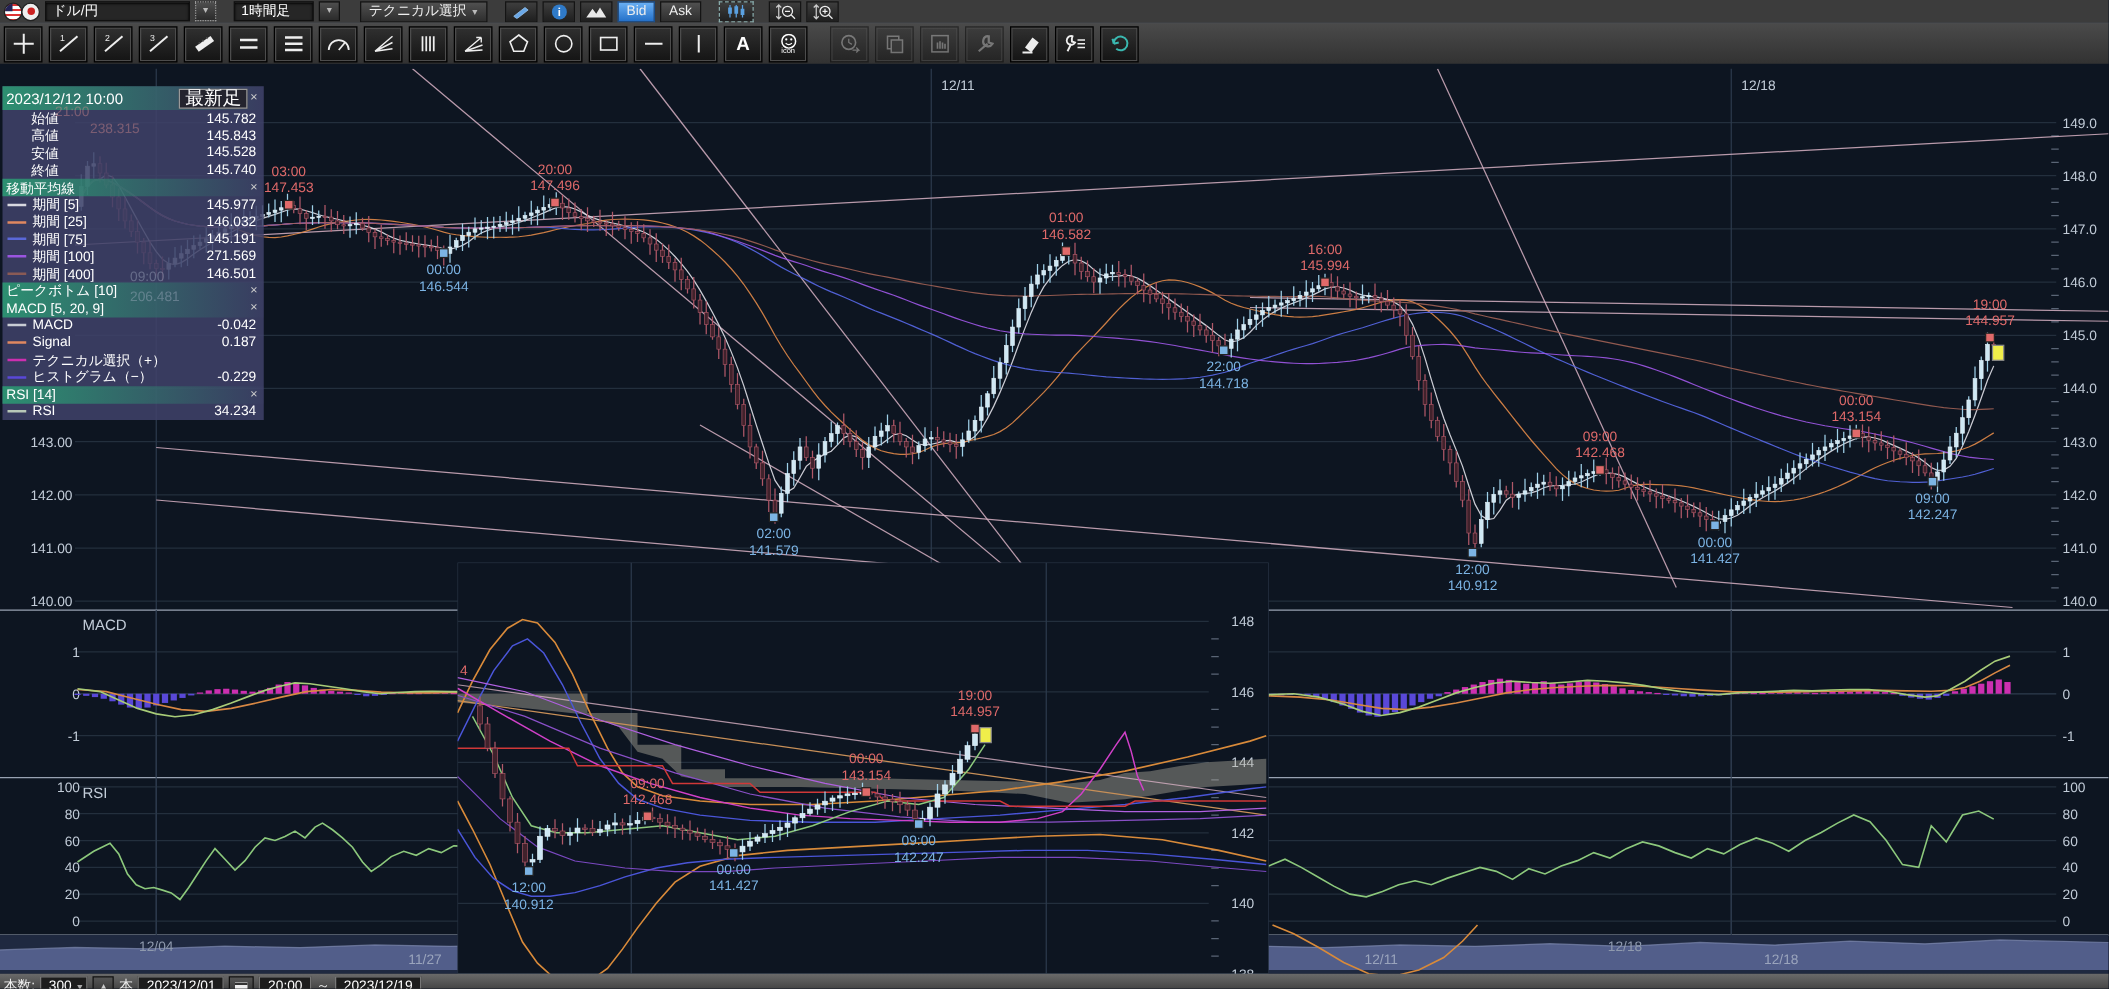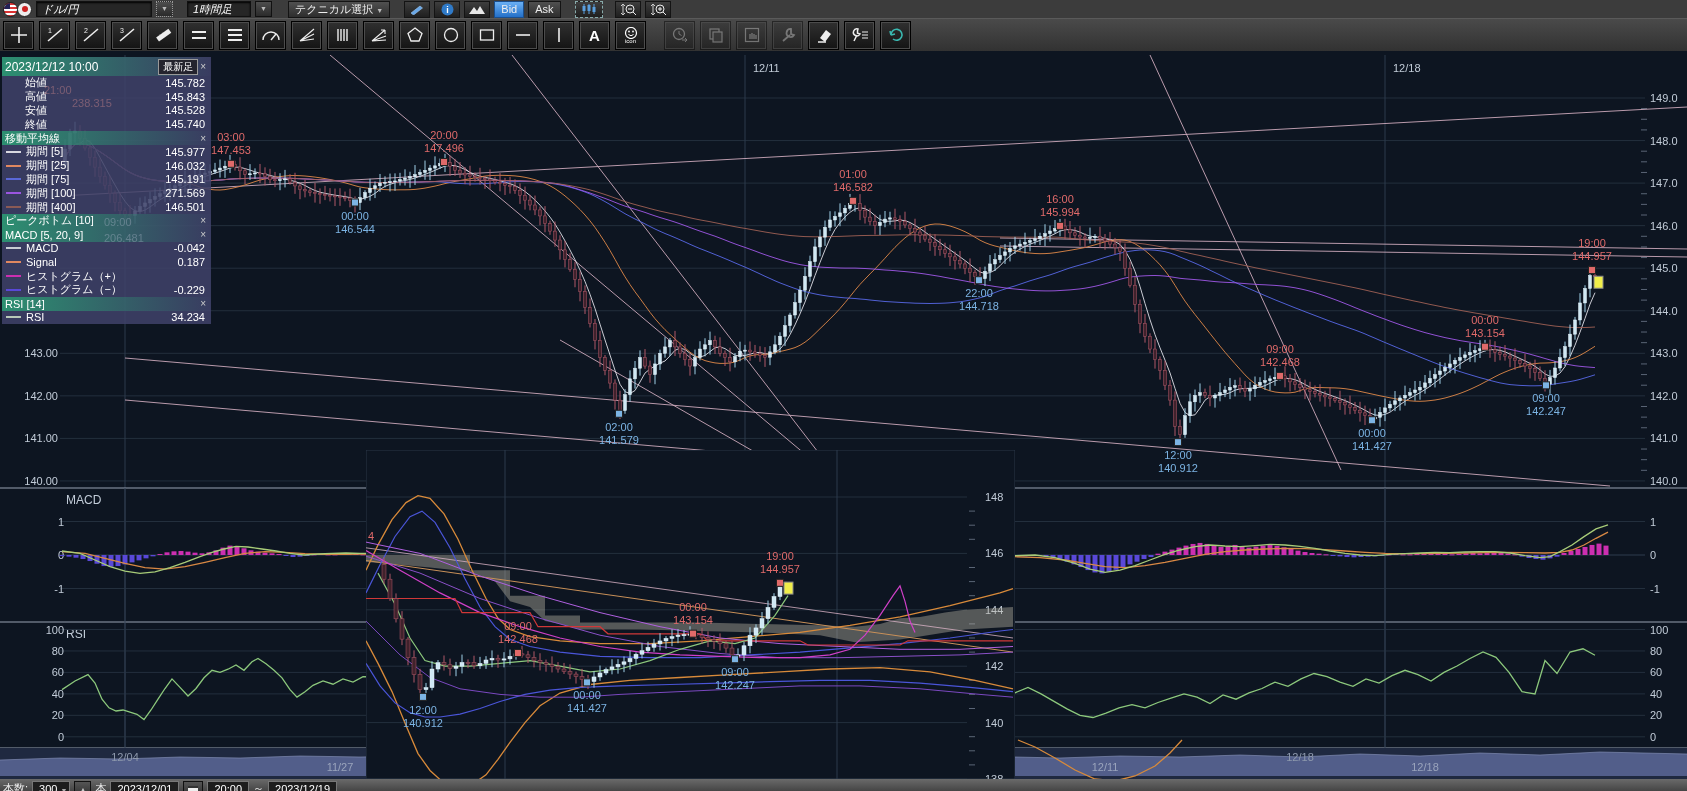--- a/index.html
+++ b/index.html
@@ -5,48 +5,48 @@
   html,body{margin:0;padding:0;background:#0d1521;width:1687px;height:791px;overflow:hidden;
     font-family:"Liberation Sans","DejaVu Sans",sans-serif;}
   #app{position:relative;width:1687px;height:791px;}
   
   .tb1{position:absolute;top:0;left:0;width:1687px;height:18px;background:#3c3c3c;
     display:flex;align-items:center;gap:4px;padding:1px 3px;z-index:50;box-sizing:border-box;}
   .tb2{position:absolute;top:18px;left:0;width:1687px;height:33px;
     background:linear-gradient(#4a4a4a,#323232);border-top:1px solid #5a5a5a;
     display:flex;align-items:center;gap:5px;padding:0 3px;z-index:50;box-sizing:border-box;}
   .field{background:#262626;border:1px solid #101010;box-shadow:inset 0 1px 2px #000;
-    color:#fff;font-size:11px;height:14px;line-height:14px;padding:0 5px;font-style:italic;}
+    color:#fff;font-size:11px;height:14px;line-height:14px;padding:0 5px;}
   .ddbtn{width:15px;height:14px;background:linear-gradient(#4e4e4e,#2b2b2b);border:1px solid #111;
     color:#bbb;font-size:7px;text-align:center;line-height:14px;}
   .tbtn{height:15px;background:linear-gradient(#505050,#2e2e2e);border:1px solid #141414;
     color:#eee;font-size:11px;line-height:14px;padding:0 6px;}
   .ibtn{width:24px;height:15px;background:linear-gradient(#3e3e3e,#1f1f1f);border:1px solid #141414;
     display:flex;align-items:center;justify-content:center;}
   .tool{width:29px;height:27px;background:linear-gradient(#303030,#141414);border:1px solid #000;
     box-shadow:inset 0 0 0 1px #4c4c4c;display:flex;align-items:center;justify-content:center;
     flex-direction:column;}
   .tool.dis{opacity:.45}
   .flag{width:13px;height:13px;border-radius:50%;display:inline-block;border:1px solid #222}
   .flag-us{background:repeating-linear-gradient(#d33 0 2px,#fff 2px 4px);position:relative;overflow:hidden}
   .flag-us::after{content:"";position:absolute;left:0;top:0;width:6px;height:6px;background:#225}
   .flag-jp{background:#eee;position:relative}
   .flag-jp::after{content:"";position:absolute;left:3.5px;top:3.5px;width:6px;height:6px;border-radius:50%;background:#c22}
   
-  .panel{position:absolute;left:2px;top:57px;width:209px;z-index:20;
+  .panel{position:absolute;left:2px;top:69px;width:209px;z-index:20;
     background:rgba(63,65,105,.87);font-size:11px;color:#fff;}
   .prow{height:13.8px;display:flex;align-items:center;padding:0 3px;white-space:nowrap;}
   .phead{background:linear-gradient(90deg,rgba(44,148,114,.95),rgba(63,65,105,.15));justify-content:flex-end;}
   .ptop{height:19px;font-size:12px;background:linear-gradient(90deg,rgba(44,148,114,.95),rgba(63,65,105,.15));}
   .pind{padding-left:20px;}
   .pval{margin-left:auto;padding-right:3px;}
   .px{margin-left:auto;color:#ccc;font-size:10px;padding:0 2px;}
   .px2{color:#ccc;font-size:10px;padding:0 2px;}
   .swatch{width:15px;height:2px;margin:0 5px 0 1px;flex:none;}
-  .chip{background:#24242e;border:1px solid #999;padding:0 4px;margin-left:auto;height:14px;line-height:14px;font-size:10px;}
+  .chip{background:#24242e;border:1px solid #999;padding:0 4px;margin-left:auto;height:14px;line-height:14px;font-size:15px;}
   
   .ghost{position:absolute;z-index:26;font-size:11px;opacity:.4;pointer-events:none;}
   
   .sbar{position:absolute;left:0;top:779px;width:1687px;height:12px;overflow:hidden;z-index:40;
     background:linear-gradient(#6a6a6a,#454545);}
   .sin{display:flex;align-items:flex-start;gap:4px;padding:2px 3px;font-size:11px;color:#eee;}
   .sfield{background:#1d1d1d;border:1px solid #777;color:#fff;height:15px;line-height:15px;padding:0 6px;font-size:11px;}
   .sbtn{width:15px;height:15px;background:linear-gradient(#555,#2c2c2c);border:1px solid #111;
     color:#ccc;font-size:7px;text-align:center;line-height:15px;}
   .cal{width:18px;height:15px;background:linear-gradient(#555,#2c2c2c);border:1px solid #111;
@@ -1445,21 +1445,21 @@
         <span>MACD</span>
         <span class="pval">-0.042</span>
       </div>
     <div class="prow">
         <span class="swatch" style="background: rgb(224, 136, 96);"></span>
         <span>Signal</span>
         <span class="pval">0.187</span>
       </div>
     <div class="prow">
         <span class="swatch" style="background: rgb(204, 47, 176);"></span>
-        <span>ヒストグラム（+）</span>
+        <span>テクニカル選択（+）</span>
         <span class="pval"></span>
       </div>
     <div class="prow">
         <span class="swatch" style="background: rgb(89, 72, 216);"></span>
         <span>ヒストグラム（−）</span>
         <span class="pval">-0.229</span>
       </div>
     <div class="prow phead">
       <span>RSI [14]</span>
         <span class="px">×</span>

